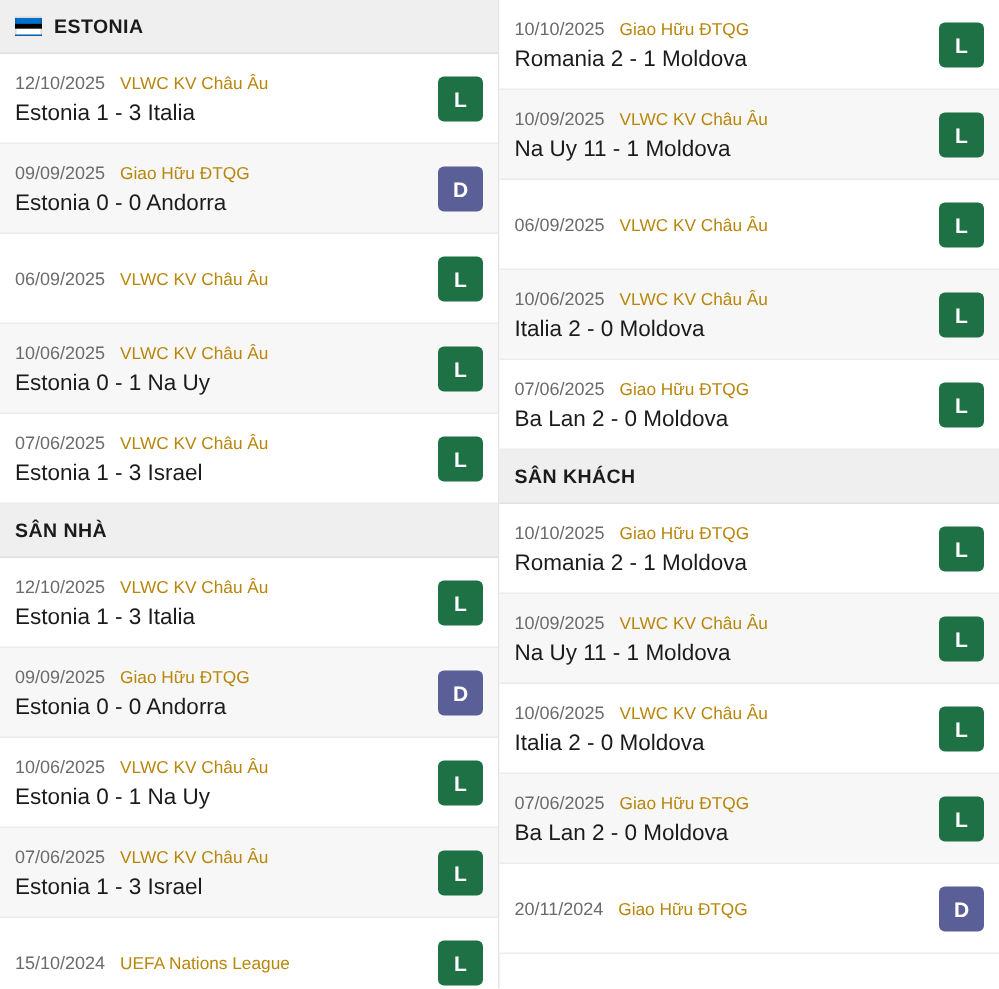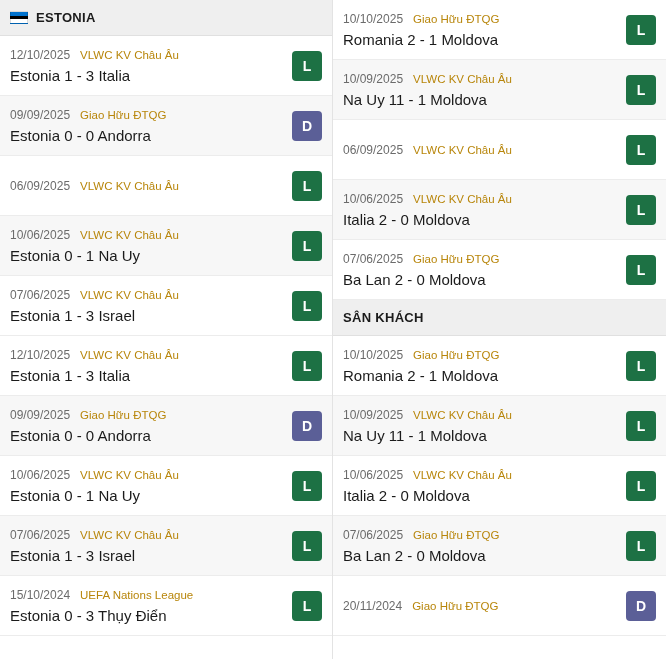--- a/index.html
+++ b/index.html
@@ -168,20 +168,23 @@
             <span class="date">07/06/2025</span>
             <span class="comp">VLWC KV Châu Âu</span>
           </div>
           <div class="score-line">Estonia 1 - 3 Israel</div>
         </div>
         <div class="result-badge badge-L">L</div>
       </div>
 
     </div>
 
+    <div class="section-header">
+      <span class="section-title">SÂN NHÀ</span>
+    </div>
     <div class="match-list">
 
       <div class="match-row">
         <div class="match-info">
           <div class="line-top">
             <span class="date">12/10/2025</span>
             <span class="comp">VLWC KV Châu Âu</span>
           </div>
           <div class="score-line">Estonia 1 - 3 Italia</div>
         </div>
@@ -220,21 +223,20 @@
         </div>
         <div class="result-badge badge-L">L</div>
       </div>
 
       <div class="match-row">
         <div class="match-info">
           <div class="line-top">
             <span class="date">15/10/2024</span>
             <span class="comp">UEFA Nations League</span>
           </div>
-          <div class="score-line">Estonia 0 - 3 Thụy Điển</div>
         </div>
         <div class="result-badge badge-L">L</div>
       </div>
 
     </div>
   </div>
 
   <div class="col">
 
     <div class="match-list">

